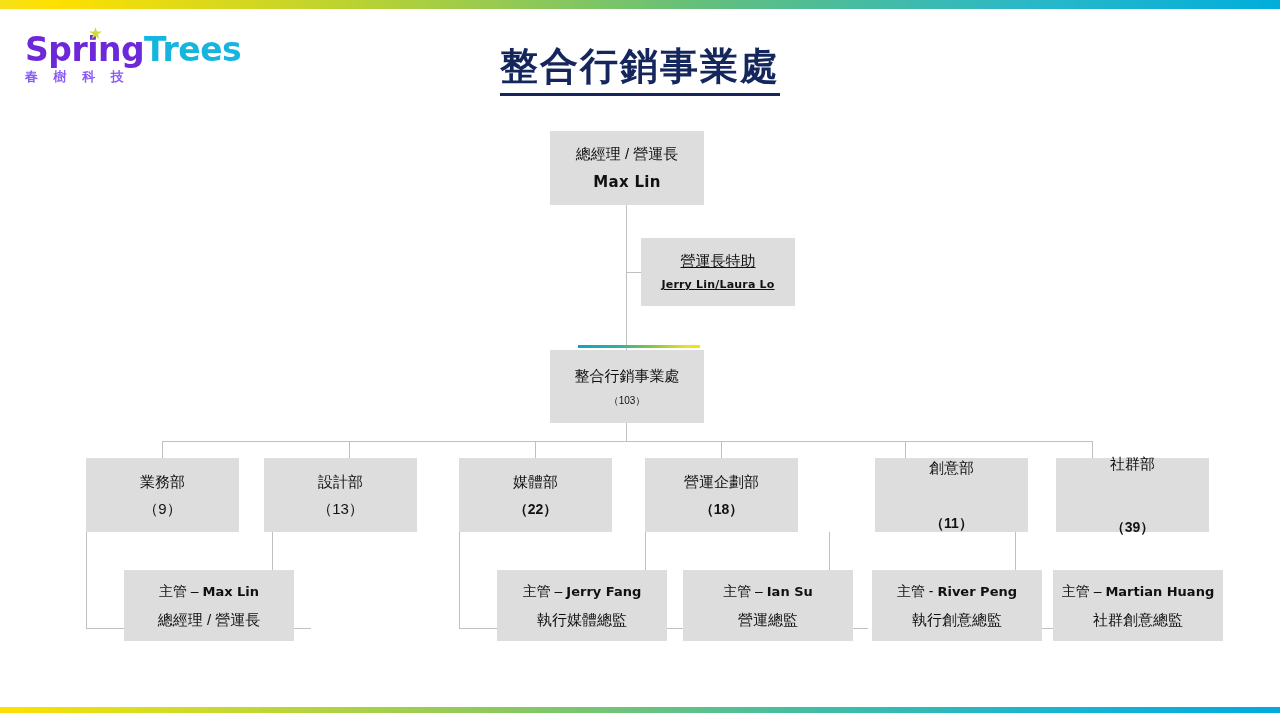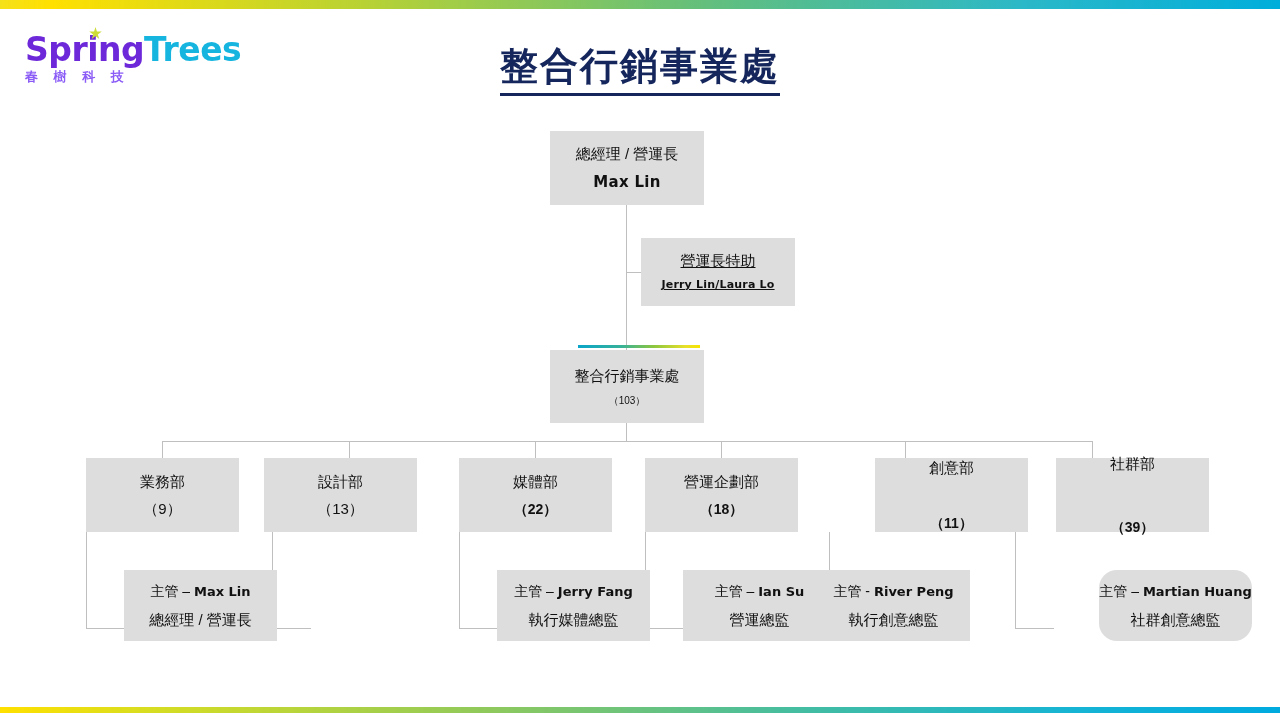--- a/index.html
+++ b/index.html
@@ -138,21 +138,21 @@
   }
 
   .node-dept {
     width: 153px; height: 74px; top: 458px;
   }
   .node-dept .l1 { font-size: 15px; margin-bottom: 10px; }
   .node-dept .l2 { font-size: 15px; }
   .node-dept .l2.bold { font-weight: bold; font-size: 14px; }
 
   .node-mgr {
-    width: 153px; height: 71px; top: 570px;
+    width: 170px; height: 71px; top: 570px;
   }
   .node-mgr .l1 { font-size: 14px; margin-bottom: 11px; }
   .node-mgr .l2 { font-size: 15px; }
   .node-mgr .nm { font-family: "DejaVu Sans", sans-serif; font-weight: bold; font-size: 13px; }
 
   
   .conn {
     position: absolute;
     background: #bfbfbf;
   }
@@ -251,23 +251,23 @@
     <div class="l2">總經理 / 營運長</div>
   </div>
   <div class="node node-mgr" style="left:497px;">
     <div class="l1"><span>主管 –</span> <span class="nm">Jerry Fang</span></div>
     <div class="l2">執行媒體總監</div>
   </div>
   <div class="node node-mgr" style="left:683px;">
     <div class="l1"><span>主管 –</span> <span class="nm">Ian Su</span></div>
     <div class="l2">營運總監</div>
   </div>
-  <div class="node node-mgr" style="left:817px;">
+  <div class="node node-mgr" style="left:872px;">
     <div class="l1"><span>主管 -</span> <span class="nm">River Peng</span></div>
     <div class="l2">執行創意總監</div>
   </div>
-  <div class="node node-mgr" style="left:1099px;border-radius:18px;">
+  <div class="node node-mgr" style="left:1053px;">
     <div class="l1"><span>主管 –</span> <span class="nm">Martian Huang</span></div>
     <div class="l2">社群創意總監</div>
   </div>
 
   <div class="bar-bottom"></div>
 </div>
 
 </body></html>

